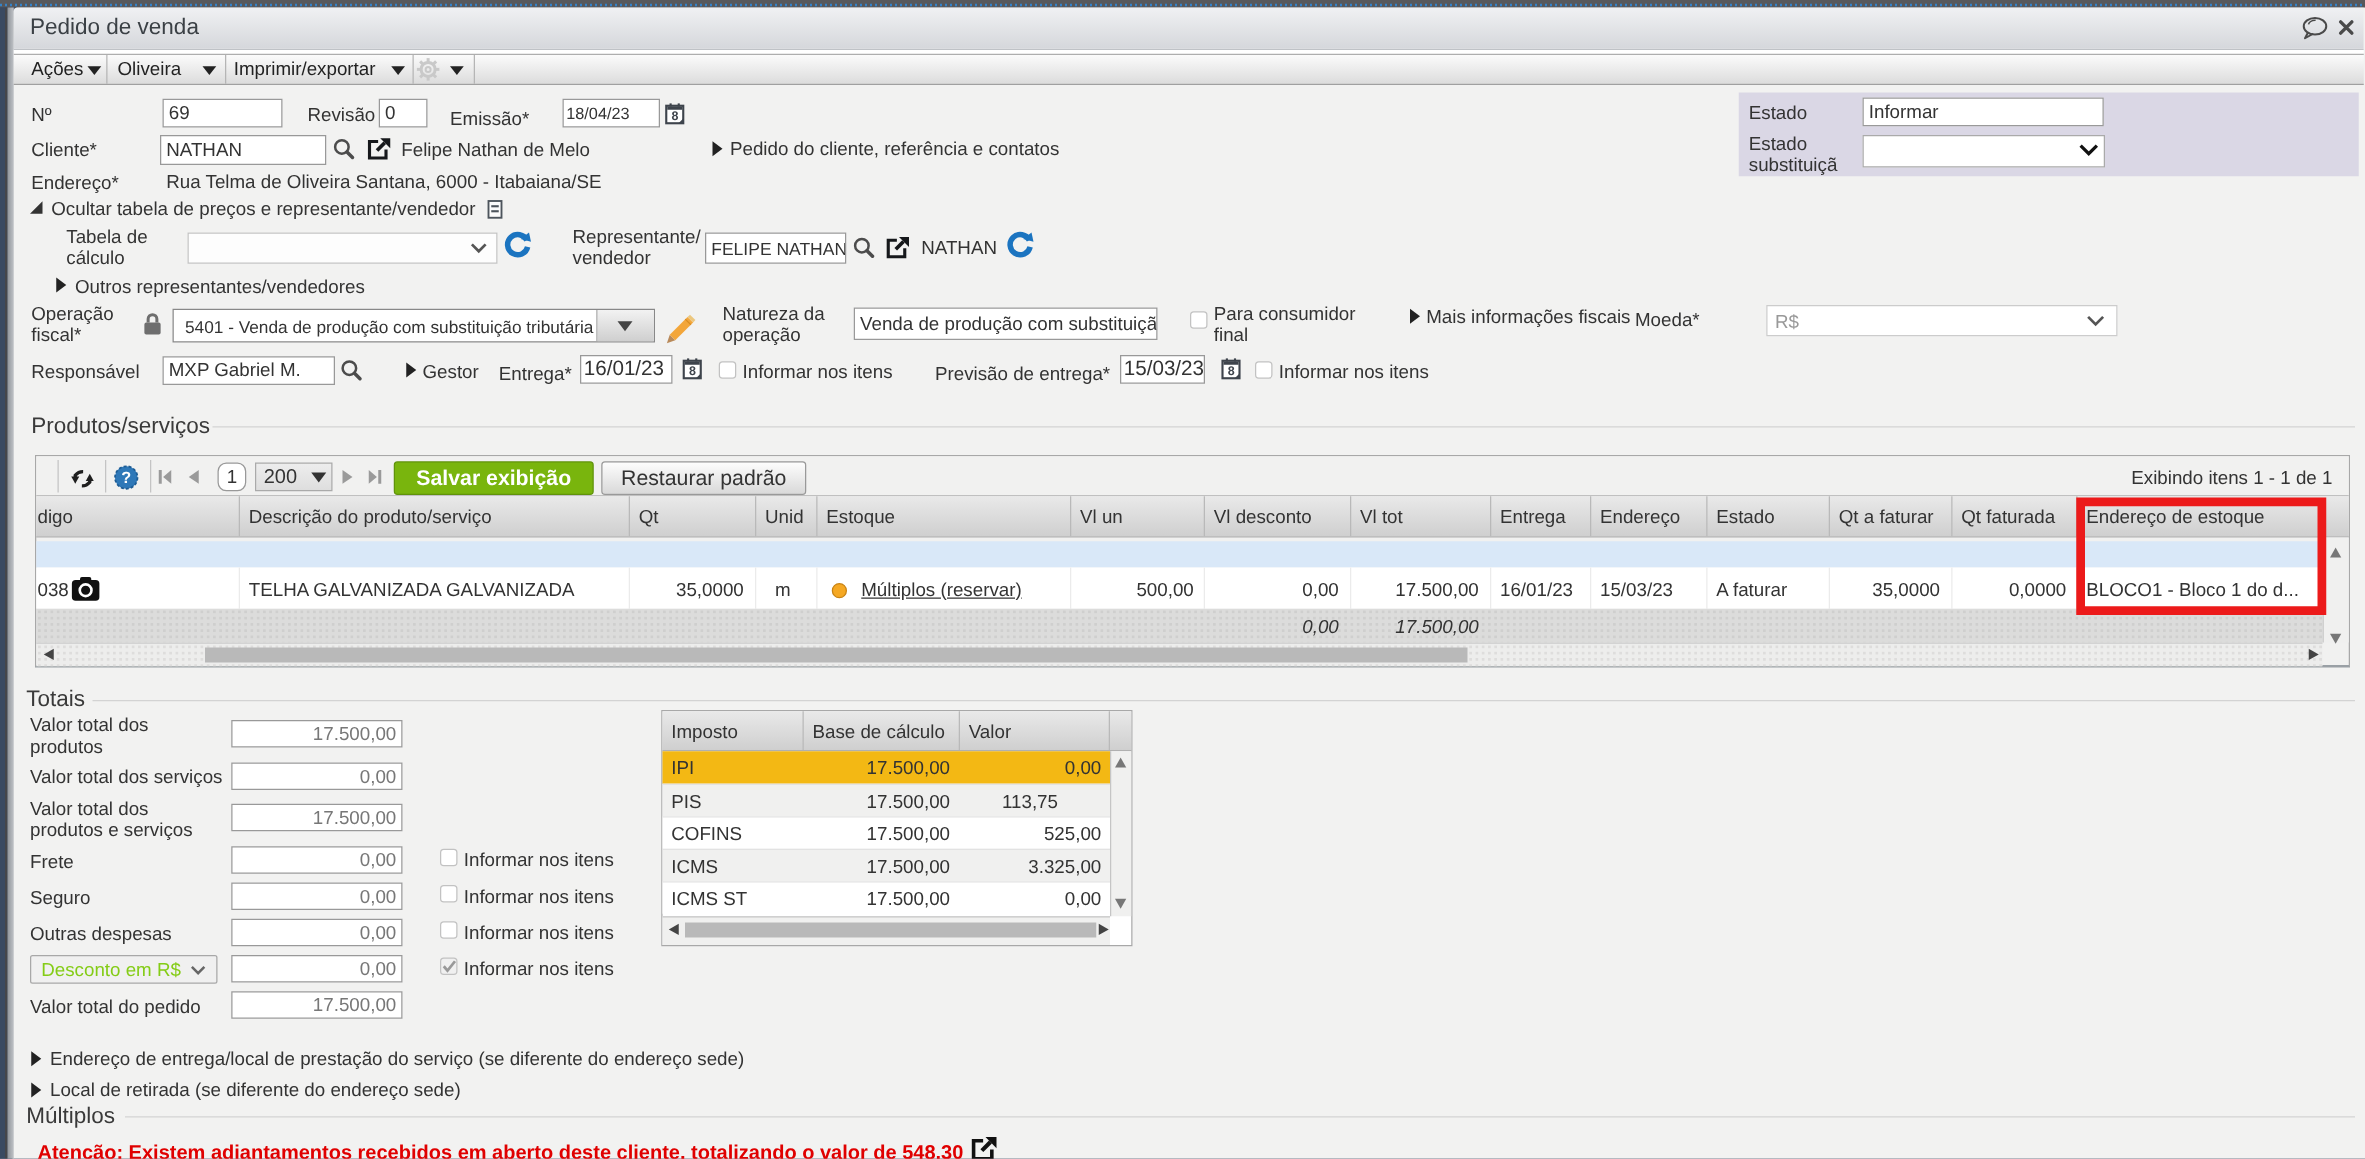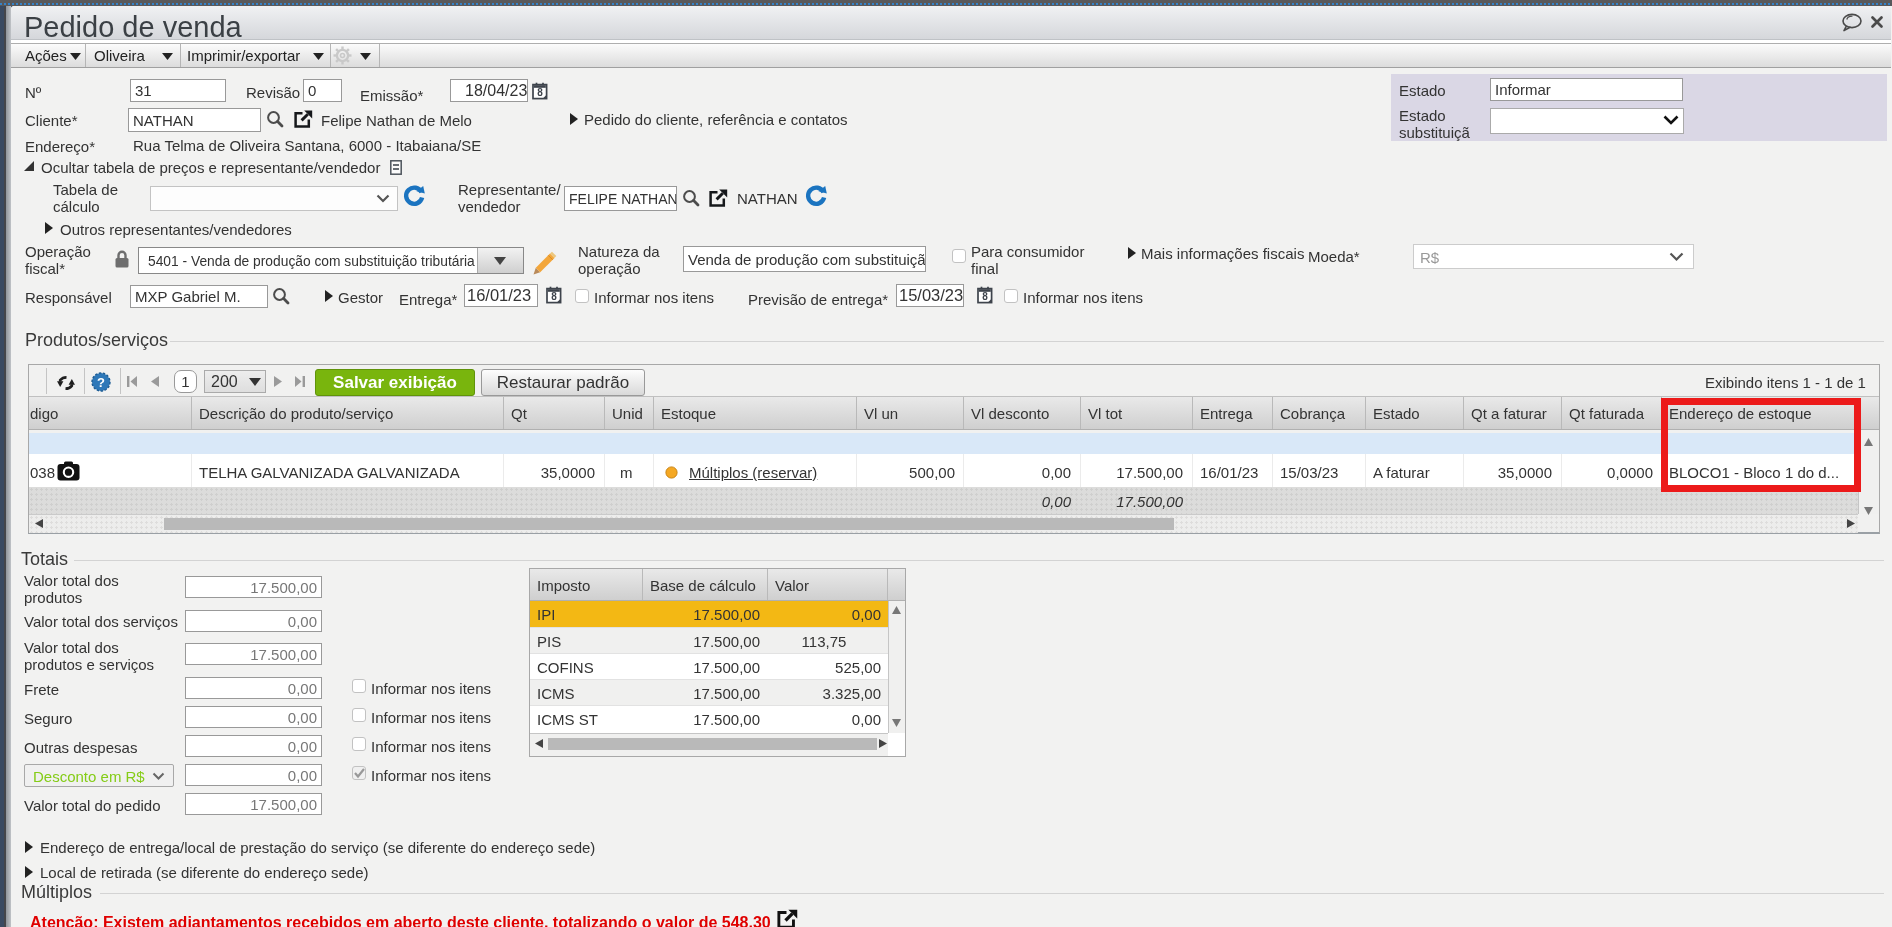--- a/index.html
+++ b/index.html
@@ -21,21 +21,21 @@
 <body>
 
 <div class="abs" style="left:10px;top:5px;width:1882px;height:922px;background:#f2f2f1;border-radius:6px 0 0 0"></div>
 <div class="abs" style="left:0;top:0;width:1892px;height:6px;background:#58595c"></div>
 <div class="abs" style="left:0;top:3px;width:1892px;height:2px;background:repeating-linear-gradient(90deg,#3583c9 0 2px,#56575b 2px 4px);height:1.5px"></div>
 <div class="abs" style="left:0;top:6px;width:4px;height:921px;background:#3a4a61"></div>
 <div class="abs" style="left:4px;top:6px;width:2px;height:921px;background:#45464a"></div>
 <div class="abs" style="left:6px;top:6px;width:5px;height:921px;background:linear-gradient(90deg,#90959b,#c0c3c7)"></div>
 
 <div class="abs" style="left:11px;top:6px;width:1880px;height:34px;background:linear-gradient(#f0f1f3,#d5d7db);border-bottom:1px solid #bfc2c6;border-radius:4px 0 0 0"></div>
-<div class="abs" style="left:24px;top:11px;font-size:29px;color:#3b4045">Pedido de venda</div>
+<div class="abs" style="left:24px;top:11px;font-size:18px;color:#3b4045">Pedido de venda</div>
 
 <svg style="left:1841px;top:13px" width="22" height="19" viewBox="0 0 22 19">
   <ellipse cx="11" cy="8" rx="9" ry="6.6" fill="none" stroke="#4a4a4a" stroke-width="1.6"></ellipse>
   <path d="M5.5 12.8 L3 17.6 L9.5 14" fill="none" stroke="#4a4a4a" stroke-width="1.6" stroke-linejoin="round"></path>
   <path d="M5.8 6.5 A5.5 4 0 0 1 11.5 3.2" fill="none" stroke="#4a4a4a" stroke-width="1.3"></path>
 </svg>
 <svg style="left:1871px;top:16px" width="12" height="12" viewBox="0 0 12 12">
   <path d="M1.5 1.5 L10.5 10.5 M10.5 1.5 L1.5 10.5" stroke="#4a4a4a" stroke-width="2.7" stroke-linecap="round"></path>
 </svg>
 
@@ -72,25 +72,25 @@
         <line x1="13.8" y1="5.2" x2="15.9" y2="3.1"></line>
   </g>
     </g>
 </svg>
 <svg style="left:360px;top:53px" width="11" height="7">
     <polygon points="0,0 11,0 5.5,7" fill="#222"></polygon>
   </svg>
 <div class="abs" style="left:379px;top:44px;width:1px;height:23px;background:#b5b5b5"></div>
 
 <div class="lbl" style="left:25px;top:84px">Nº</div>
-<div class="inp" style="left:130px;top:79px;width:96px;height:23px">31</div>
+<div class="inp" style="left:130px;top:79px;width:96px;height:23px">69</div>
 <div class="lbl" style="left:246px;top:84px">Revisão</div>
 <div class="inp" style="left:303px;top:79px;width:39px;height:23px">0</div>
 <div class="lbl" style="left:360px;top:87px">Emissão*</div>
-<div class="inp" style="left:450px;top:79px;width:78px;height:23px;font-size:16px;padding:0 14px">18/04/23</div>
+<div class="inp" style="left:450px;top:79px;width:78px;height:23px;font-size:13px;padding:0 2px">18/04/23</div>
 <svg style="left:532px;top:82px" width="16" height="18" viewBox="0 0 16 18">
   <rect x="1" y="2.6" width="13.6" height="14" fill="#fff" stroke="#3e444c" stroke-width="1.7"></rect>
   <rect x="1.8" y="3.2" width="12" height="2.6" fill="#3e444c"></rect>
   <line x1="4.5" y1="0.7" x2="4.5" y2="3.2" stroke="#3e444c" stroke-width="1.7"></line>
   <line x1="11" y1="0.7" x2="11" y2="3.2" stroke="#3e444c" stroke-width="1.7"></line>
   <text x="8" y="14.2" font-size="10" font-weight="bold" fill="#3e444c" text-anchor="middle" font-family="Liberation Sans">8</text>
   <polygon points="10.8,16.6 14.6,16.6 14.6,12.8" fill="#3e444c"></polygon>
 </svg>
 
 <div class="lbl" style="left:25px;top:112px">Cliente*</div>
@@ -295,21 +295,21 @@
   <div class="colsep" style="left:1632px"></div>
   <div class="hdrcell" style="left:1px">digo</div>
   <div class="hdrcell" style="left:170px">Descrição do produto/serviço</div>
   <div class="hdrcell" style="left:482px">Qt</div>
   <div class="hdrcell" style="left:583px">Unid</div>
   <div class="hdrcell" style="left:632px">Estoque</div>
   <div class="hdrcell" style="left:835px">Vl un</div>
   <div class="hdrcell" style="left:942px">Vl desconto</div>
   <div class="hdrcell" style="left:1059px">Vl tot</div>
   <div class="hdrcell" style="left:1171px">Entrega</div>
-  <div class="hdrcell" style="left:1251px">Cobrança</div>
+  <div class="hdrcell" style="left:1251px">Endereço</div>
   <div class="hdrcell" style="left:1344px">Estado</div>
   <div class="hdrcell" style="left:1442px">Qt a faturar</div>
   <div class="hdrcell" style="left:1540px">Qt faturada</div>
   <div class="hdrcell" style="left:1640px">Endereço de estoque</div>
 </div>
 
 <div class="abs" style="left:29px;top:433px;width:1829px;height:21px;background:#d9e8f8"></div>
 
 <div class="abs" style="left:29px;top:454px;width:1829px;height:33px;background:#fff">
     <div class="colsep" style="left:162px;background:#ebebeb"></div>

